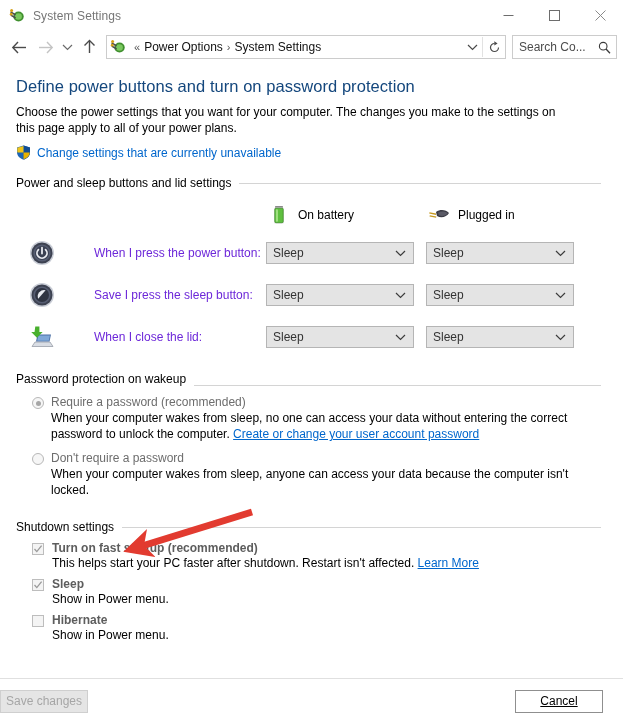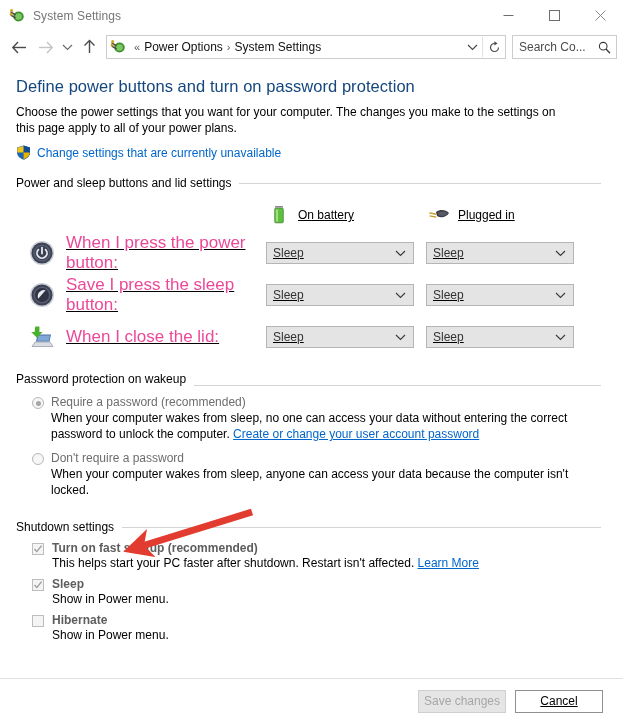--- a/index.html
+++ b/index.html
@@ -195,41 +195,40 @@
   }
 
   
   .settings-table {
     margin-top: 8px;
     border-collapse: collapse;
   }
   .settings-table td {
     padding: 0;
     vertical-align: middle;
-    text-decoration: underline;
   }
   .col-label { width: 250px; }
   .col-bat   { width: 160px; }
   .col-plug  { width: 160px; }
 
   .head-cell {
     height: 34px;
     display: flex;
     align-items: center;
   }
   .head-icon { width: 26px; height: 26px; margin-right: 6px; flex: 0 0 auto; }
   .head-text { font-size: 12px; color: #000; }
 
   .row-cell {
     height: 42px;
     display: flex;
     align-items: center;
   }
   .row-icon { width: 28px; height: 28px; margin-right: 10px; margin-left: 12px; flex: 0 0 auto; }
-  .row-text { font-size: 17px; color: #ec4899; }
+  .row-text { font-size: 12px; color: #6d28d9; margin-left: 28px; }
 
   .combo {
     width: 148px;
     height: 22px;
     border: 1px solid #b5b5b5;
     background: #e4e4e4;
     display: flex;
     align-items: center;
     box-sizing: border-box;
   }
@@ -317,21 +316,21 @@
 
   
   .footer {
     position: absolute;
     left: 0; right: 0;
     bottom: 0;
     height: 45px;
     border-top: 1px solid #e0e0e0;
     display: flex;
     align-items: center;
-    justify-content: flex-end;
+    justify-content: space-between;
     padding-right: 20px;
     box-sizing: border-box;
     margin-top: 6px;
   }
   .btn {
     height: 23px;
     min-width: 88px;
     border: 1px solid #adadad;
     background: #e1e1e1;
     font-size: 12px;

